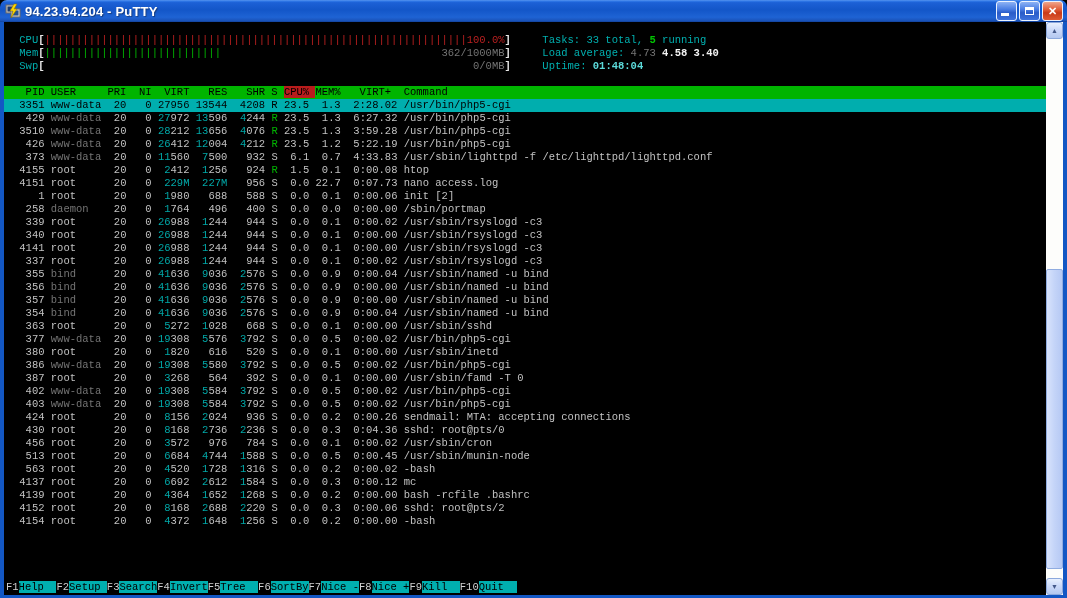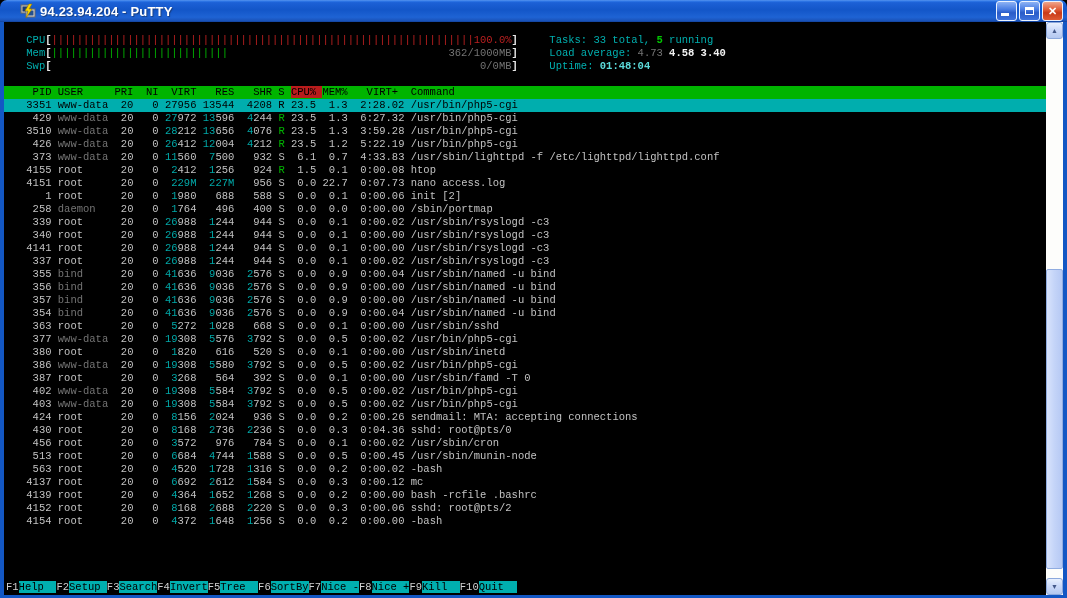--- a/index.html
+++ b/index.html
@@ -1,20 +1,20 @@
 <!DOCTYPE html>
 <html><head>
 <meta charset="utf-8">
 <style>
   html,body{margin:0;padding:0;background:#000;}
   body{width:1067px;height:598px;overflow:hidden;font-family:"Liberation Sans",sans-serif;}
   .window{width:1067px;height:598px;display:flex;flex-direction:column;box-sizing:border-box;}
 
   
-  .titlebar{height:22px;flex:0 0 22px;display:flex;align-items:center;padding:0 4px 0 20px;
+  .titlebar{height:22px;flex:0 0 22px;display:flex;align-items:center;padding:0 4px 0 5px;
     border-radius:7px 7px 0 0;
     background:linear-gradient(180deg,#5A96EE 0%,#3079E8 5%,#1C60D6 12%,#1356C8 45%,#1E63D4 78%,#1952B8 95%,#123F96 100%);justify-content:center;}
   .app-icon{width:16px;height:16px;margin-right:4px;flex:0 0 16px;}
   .title-text{color:#fff;font-weight:bold;font-size:13px;letter-spacing:.2px;
     text-shadow:1px 1px 1px #173C7E;flex:1;white-space:nowrap;overflow:hidden;}
   .winbtns{display:flex;gap:2px;}
   .wbtn{width:21px;height:20px;border-radius:3px;box-sizing:border-box;border:1px solid #EAF2FF;
     display:flex;align-items:center;justify-content:center;position:relative;}
   .wbtn.blue{background:linear-gradient(180deg,#8DB2F4 0%,#4A7EE4 40%,#2A5CC8 60%,#3E72DC 100%);}
   .wbtn.red{background:linear-gradient(180deg,#F0A58C 0%,#E2603C 40%,#C83A18 60%,#DE5A34 100%);}
@@ -22,21 +22,21 @@
   .glyph-max{width:9px;height:8px;border:1px solid #fff;border-top:3px solid #fff;box-sizing:border-box;}
   .glyph-x{color:#fff;font-weight:bold;font-size:11px;line-height:1;font-family:"Liberation Sans",sans-serif;}
 
   
   .content{flex:1;display:flex;background:#000;
     border-left:4px solid #1357C4;border-right:4px solid #1357C4;border-bottom:3px solid #1357C4;
     box-sizing:border-box;position:relative;}
   .terminal{flex:1;position:relative;background:#000;overflow:hidden;}
   .term-lines{padding-top:12px;}
   .tl{white-space:pre;font-family:"Liberation Mono","DejaVu Sans Mono",monospace;
-    font-size:10.5px;line-height:13px;height:13px;color:#C2C2C2;padding-left:16px;}
+    font-size:10.5px;line-height:13px;height:13px;color:#C2C2C2;padding-left:9px;}
   .fbar{position:absolute;left:0;right:0;bottom:1px;}
 
   
   .scrollbar{flex:0 0 17px;display:flex;flex-direction:column;background:#FBFBF8;}
   .sb-btn{flex:0 0 17px;box-sizing:border-box;border:1px solid #8CA8DC;border-radius:3px;
     background:linear-gradient(180deg,#E8F0FE 0%,#CCDAF9 45%,#B4C8F0 100%);
     color:#44598A;font-size:7px;display:flex;align-items:center;justify-content:center;line-height:1;}
   .sb-track{flex:1;position:relative;background:#FDFDFB;}
   .sb-thumb{position:absolute;left:0;right:0;box-sizing:border-box;
     background:linear-gradient(90deg,#D8E3FC 0%,#C4D4F8 50%,#B6C9F4 100%);

